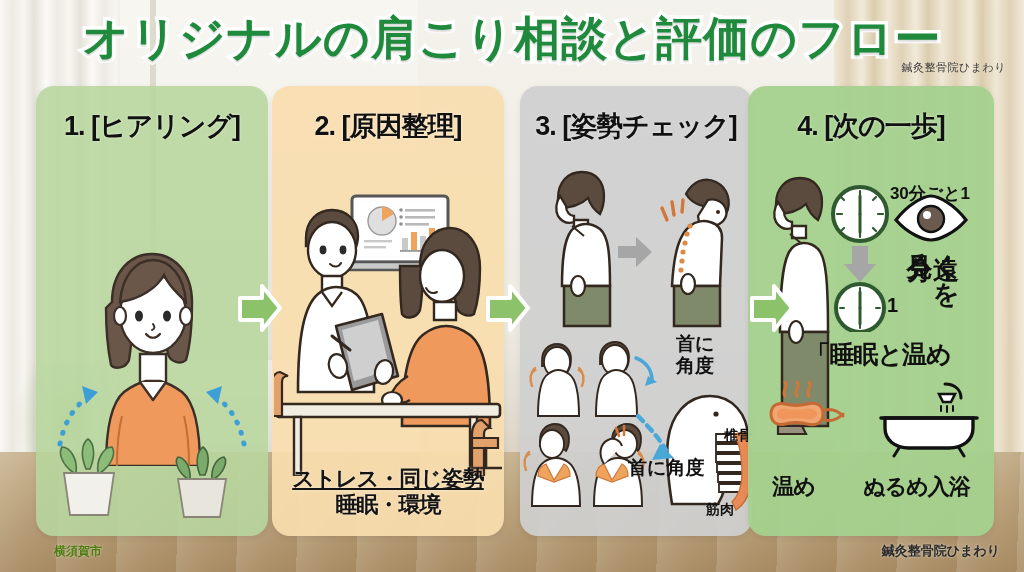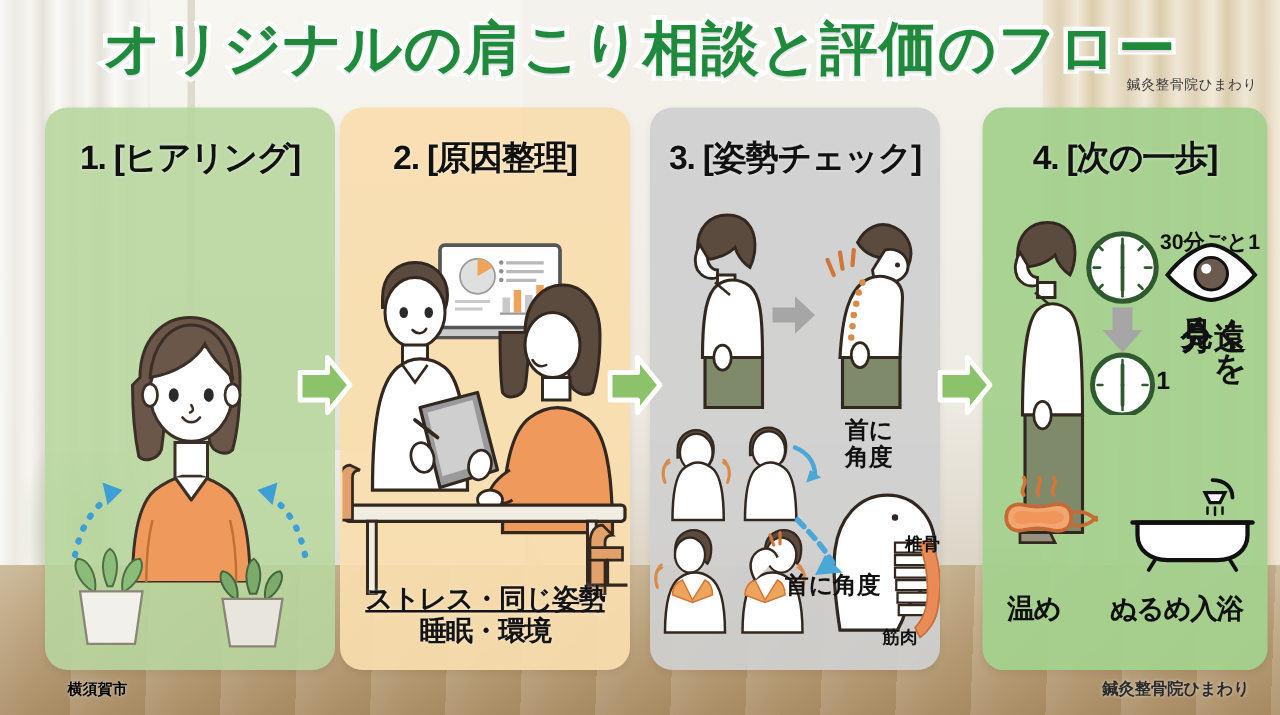--- a/index.html
+++ b/index.html
@@ -77,21 +77,21 @@
   .panel{
     position:absolute; top:86px; height:450px;
     border-radius:18px;
     z-index:5;
     overflow:hidden;
     box-shadow:0 2px 6px rgba(0,0,0,.07);
   }
   #panel-1{ left:36px;  width:232px; background:rgba(183,214,157,.88); }
   #panel-2{ left:272px; width:232px; background:rgba(248,221,174,.92);padding-left:11px; }
   #panel-3{ left:520px; width:232px; background:rgba(208,208,208,.93); }
-  #panel-4{ left:786px; width:228px; background:rgba(164,209,142,.95);border-radius:17px; }
+  #panel-4{ left:748px; width:246px; background:rgba(164,209,142,.95); }
 
   .panel-heading{
     position:absolute; left:0; top:22px; width:100%;
     text-align:center; font-size:27px; font-weight:700;
     color:#111; letter-spacing:-1px;
     text-shadow:0 0 3px rgba(255,255,255,.55);
   }
 
   
   .flow-arrow{
@@ -159,21 +159,21 @@
   .p4-icons svg{ display:block; }
   .p4-labels{
     position:absolute; left:0; top:386px; width:100%;
     display:flex; justify-content:space-around;
     font-size:22px; font-weight:700; color:#111; letter-spacing:-1px;
   }
 
   
   #caption-city{
     position:absolute; left:54px; bottom:12px; z-index:9;
-    font-size:12px; color:#000000; font-weight:700;
+    font-size:12px; color:#4d7c0f; font-weight:700;
     text-shadow:0 0 3px rgba(255,255,255,.5);
   }
   #caption-brand{
     position:absolute; right:24px; bottom:12px; z-index:9;
     font-size:13px; color:#2a2a2a; font-weight:700;
     text-shadow:0 0 3px rgba(255,255,255,.6);
   }
 </style>
 </head>
 <body>
@@ -534,20 +534,21 @@
     </svg>
   </div>
 
   <div class="p4-one">1</div>
 
   <div class="p4-vtext">
     <span>遠くを</span>
     <span>分見る</span>
   </div>
 
+  <div class="p4-sleepline">「睡眠と温め</div>
 
   <div class="p4-icons">
     <svg width="90" height="80" viewBox="0 0 90 80" xmlns="http://www.w3.org/2000/svg">
       <g stroke="#d2763a" stroke-width="3" fill="none" stroke-linecap="round">
         <path d="M24 18c-4-5 4-9 0-14"></path>
         <path d="M36 18c-4-5 4-9 0-14"></path>
         <path d="M48 18c-4-5 4-9 0-14"></path>
       </g>
       <path d="M10 36c0-8 6-12 14-10 8 2 14 2 22 0 8-2 16 0 16 10s-8 12-16 10c-8-2-14-2-22 0-8 2-14-2-14-10z" fill="#f1a571" stroke="#c56a35" stroke-width="3"></path>
       <path d="M16 36c0-4 4-6 10-5 6 1 12 1 18 0 6-1 12 1 12 5s-6 6-12 5c-6-1-12-1-18 0-6 1-10-1-10-5z" fill="#ef9155" opacity=".75"></path>

